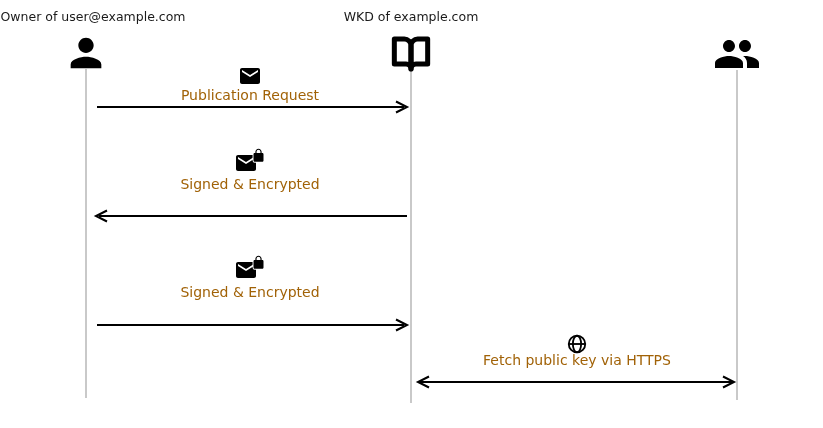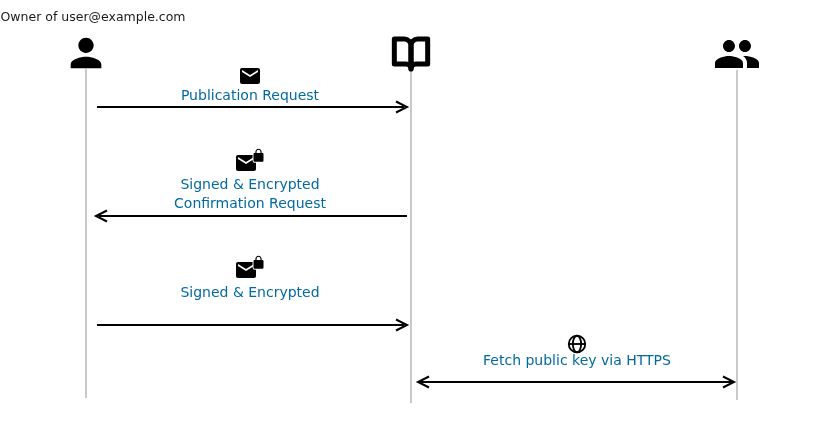--- a/index.html
+++ b/index.html
@@ -34,39 +34,40 @@
     position: absolute;
     transform: translate(-50%, -50%);
     line-height: 0;
   }
   .msg-label {
     position: absolute;
     width: 300px;
     text-align: center;
     font-size: 14px;
     line-height: 19px;
-    color: #0369a1;
+    color: #a16207;
     white-space: nowrap;
   }
   .arrow { position: absolute; overflow: visible; }
   .arrow line, .arrow polyline {
     stroke: #000000;
     stroke-width: 2;
     fill: none;
   }
   .lockwrap { position: relative; width: 32px; height: 28px; }
   .lockwrap .env { position: absolute; left: 0; top: 3px; }
   .lockwrap .lock { position: absolute; right: 0; top: 0; }
 </style>
 </head>
 <body>
 
 <div class="canvas">
 
   <div class="actor-label" style="left:93px;">Owner of user@example.com</div>
+  <div class="actor-label" style="left:411px;">WKD of example.com</div>
 
   <div class="actor-icon" style="left:86px;top:53px;">
     <svg width="46" height="46" viewBox="0 0 24 24" fill="#000000">
       <path d="M12 12c2.21 0 4-1.79 4-4s-1.79-4-4-4-4 1.79-4 4 1.79 4 4 4zm0 2c-2.67 0-8 1.34-8 4v2h16v-2c0-2.66-5.33-4-8-4z"></path>
     </svg>
   </div>
   <div class="actor-icon" style="left:411px;top:54px;">
     <svg width="40" height="40" viewBox="0 0 24 24" fill="none" stroke="#000000" stroke-width="3" stroke-linejoin="round">
       <path d="M2 3h6a4 4 0 0 1 4 4v14a3 3 0 0 0-3-3H2z"></path>
       <path d="M22 3h-6a4 4 0 0 0-4 4v14a3 3 0 0 1 3-3h7z"></path>
@@ -100,21 +101,20 @@
       <svg class="env" width="24" height="24" viewBox="0 0 24 24" fill="#000000">
         <path d="M20 4H4c-1.1 0-1.99.9-1.99 2L2 18c0 1.1.9 2 2 2h16c1.1 0 2-.9 2-2V6c0-1.1-.9-2-2-2zm0 4l-8 5-8-5V6l8 5 8-5v2z"></path>
       </svg>
       <svg class="lock" width="15" height="15" viewBox="0 0 24 24">
         <path d="M18 8h-1V6c0-2.76-2.24-5-5-5S7 3.24 7 6v2H6c-1.1 0-2 .9-2 2v10c0 1.1.9 2 2 2h12c1.1 0 2-.9 2-2V10c0-1.1-.9-2-2-2zm-3.1 0H8.9V6c0-1.71 1.39-3.1 3.1-3.1 1.71 0 3.1 1.39 3.1 3.1v2z" fill="#000000" stroke="#ffffff" stroke-width="3" paint-order="stroke"></path>
       </svg>
     </div>
   </div>
   <div class="msg-label" style="left:100px;top:175px;">
     <div>Signed &amp; Encrypted</div>
-    <div>Confirmation Request</div>
   </div>
   <svg class="arrow" style="left:94px;top:208px;" width="320" height="16">
     <line x1="5" y1="8" x2="313" y2="8"></line>
     <polyline points="13,2.5 2,8 13,13.5"></polyline>
   </svg>
 
   <div class="msg-icon" style="left:250px;top:269px;">
     <div class="lockwrap">
       <svg class="env" width="24" height="24" viewBox="0 0 24 24" fill="#000000">
         <path d="M20 4H4c-1.1 0-1.99.9-1.99 2L2 18c0 1.1.9 2 2 2h16c1.1 0 2-.9 2-2V6c0-1.1-.9-2-2-2zm0 4l-8 5-8-5V6l8 5 8-5v2z"></path>

